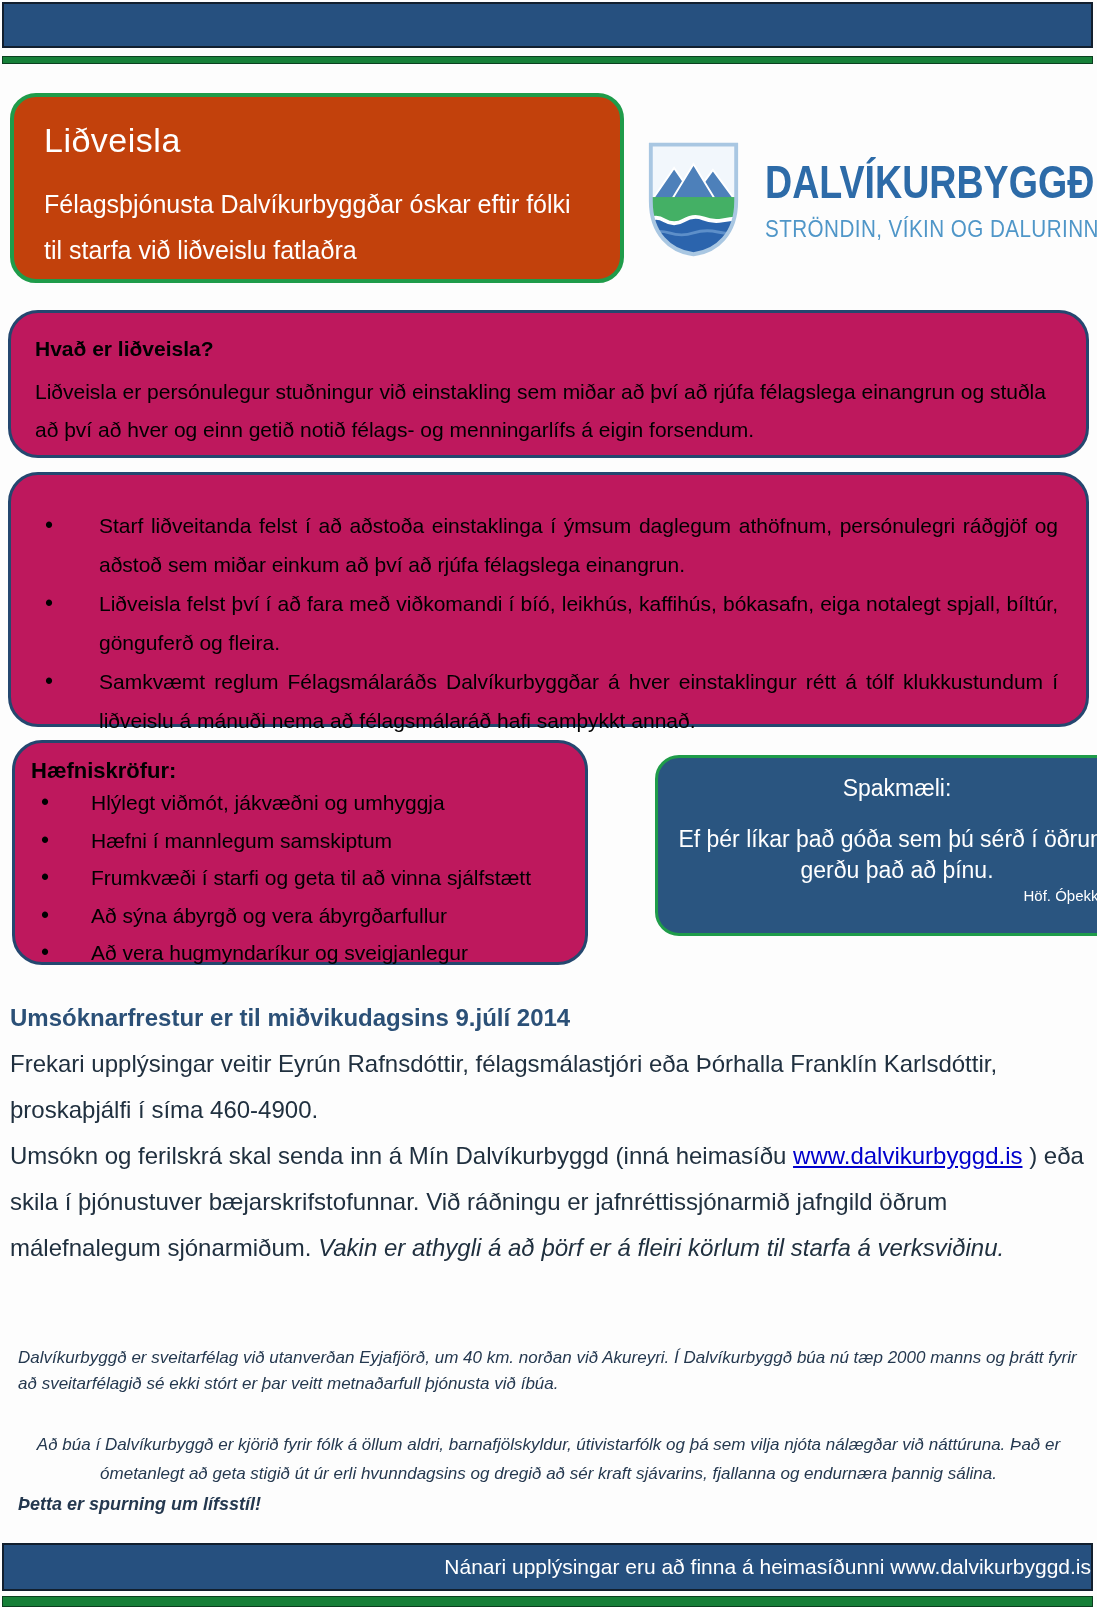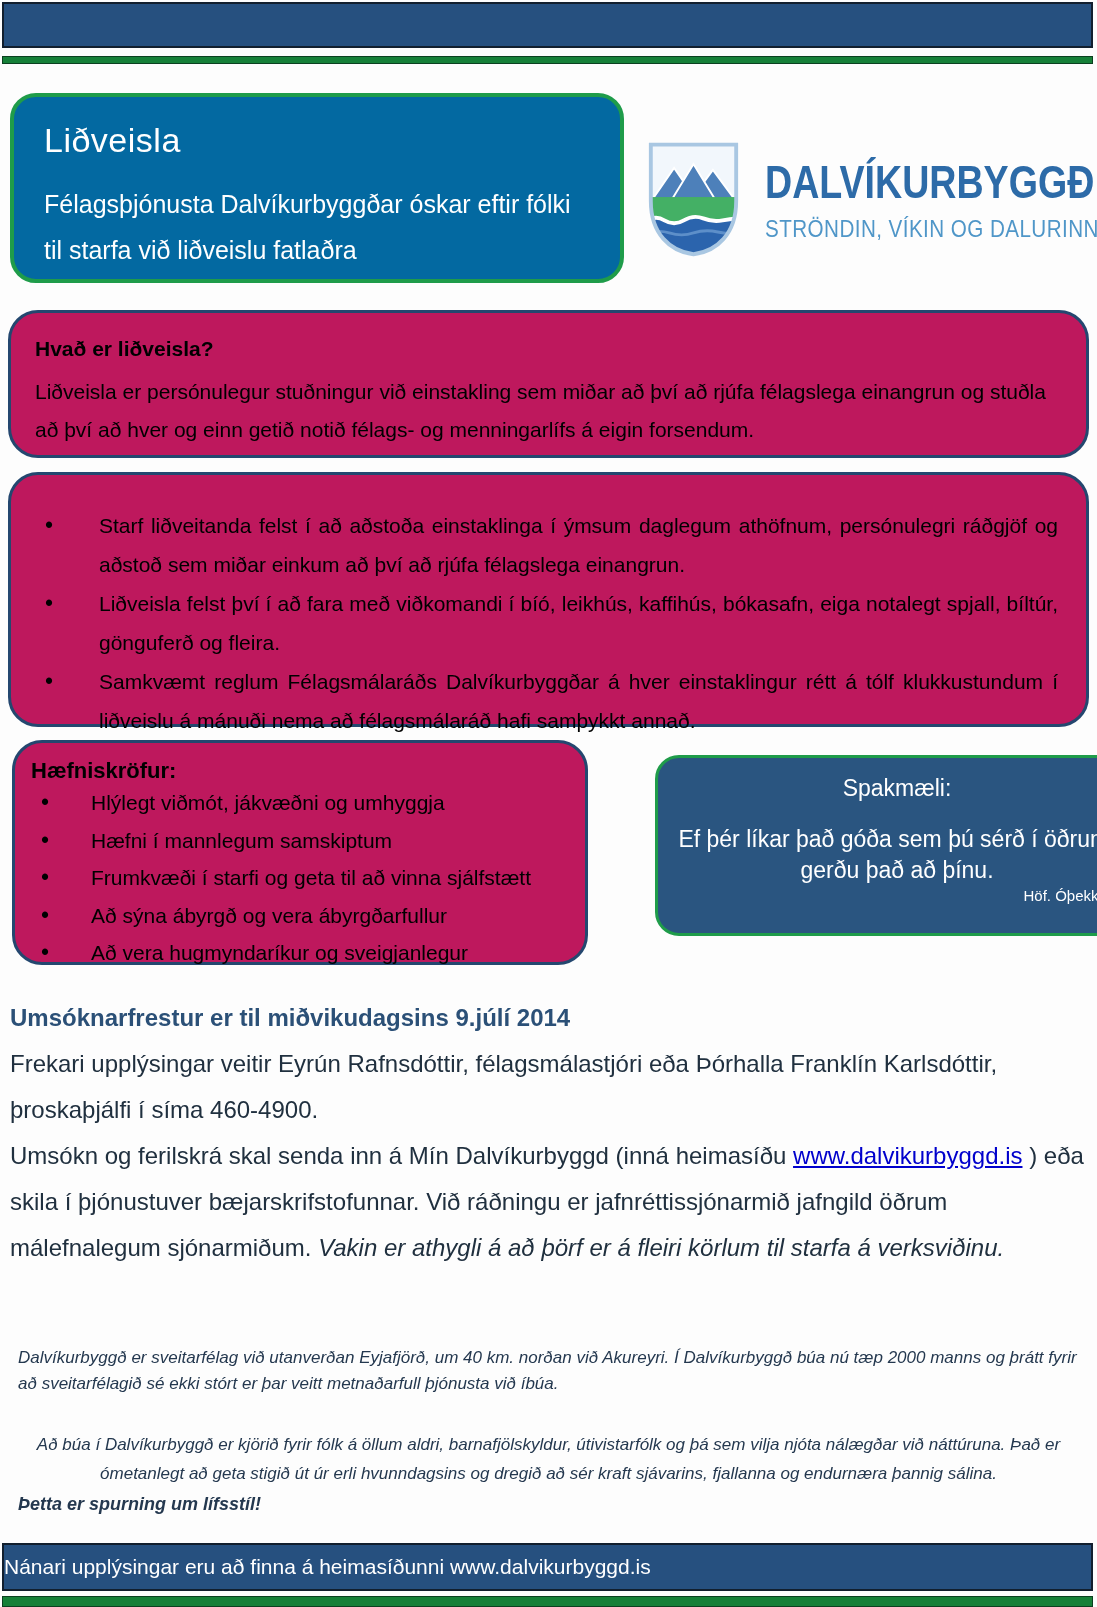--- a/index.html
+++ b/index.html
@@ -7,21 +7,21 @@
     position:relative; width:1097px; height:1607px; background:#fdfdfd;
     font-family:"Liberation Sans", sans-serif; overflow:hidden;
   }
   
   .top-blue  { position:absolute; left:2px; top:2px;  width:1091px; height:46px; background:#26507f; border:2px solid #121f2e; box-sizing:border-box; }
   .top-green { position:absolute; left:2px; top:56px; width:1091px; height:8px;  background:#168038; border:1px solid #0b4020; box-sizing:border-box; }
 
   
   .title-box {
     position:absolute; left:10px; top:93px; width:614px; height:190px;
-    background:#0369a1; border:4px solid #1f9c4a; border-radius:26px;
+    background:#c2410c; border:4px solid #1f9c4a; border-radius:26px;
     color:#ffffff; box-sizing:border-box; padding:24px 20px 0 30px;
   }
   .title-box .title { font-size:34px; letter-spacing:0.5px; }
   .title-box .subtitle { margin-top:21px; font-size:25px; line-height:46px; width:530px; }
 
   
   .logo { position:absolute; left:645px; top:136px; width:430px; height:130px; }
   .logo .crest { position:absolute; left:0; top:2px; }
   .logo .logo-text { position:absolute; left:120px; top:18px; white-space:nowrap; }
   .logo .logo-name { font-size:47px; font-weight:bold; color:#2d6ba8; transform:scaleX(0.80); transform-origin:left; }
@@ -68,21 +68,21 @@
   
   .about { position:absolute; left:18px; top:1345px; width:1061px; font-style:italic; color:#24384f; }
   .about .p1 { margin:0; font-size:17px; line-height:26px; }
   .about .p2 { margin:33px 0 0 0; font-size:17px; line-height:29px; text-align:center; }
   .about .p3 { margin:2px 0 0 0; font-size:18px; line-height:28px; text-align:left; font-weight:bold; }
 
   
   .footer-blue {
     position:absolute; left:2px; top:1543px; width:1091px; height:48px;
     background:#26507f; border:2px solid #121f2e; box-sizing:border-box;
-    color:#ffffff; display:flex; align-items:center; justify-content:flex-start; font-size:21px;
+    color:#ffffff; display:flex; align-items:center; justify-content:flex-end; font-size:21px;
   }
   .footer-green { position:absolute; left:2px; top:1596px; width:1091px; height:11px; background:#168038; border:1px solid #0b4020; box-sizing:border-box; }
 </style>
 </head>
 <body>
 
 <div class="page">
 
   <div class="top-blue"></div>
   <div class="top-green"></div>

